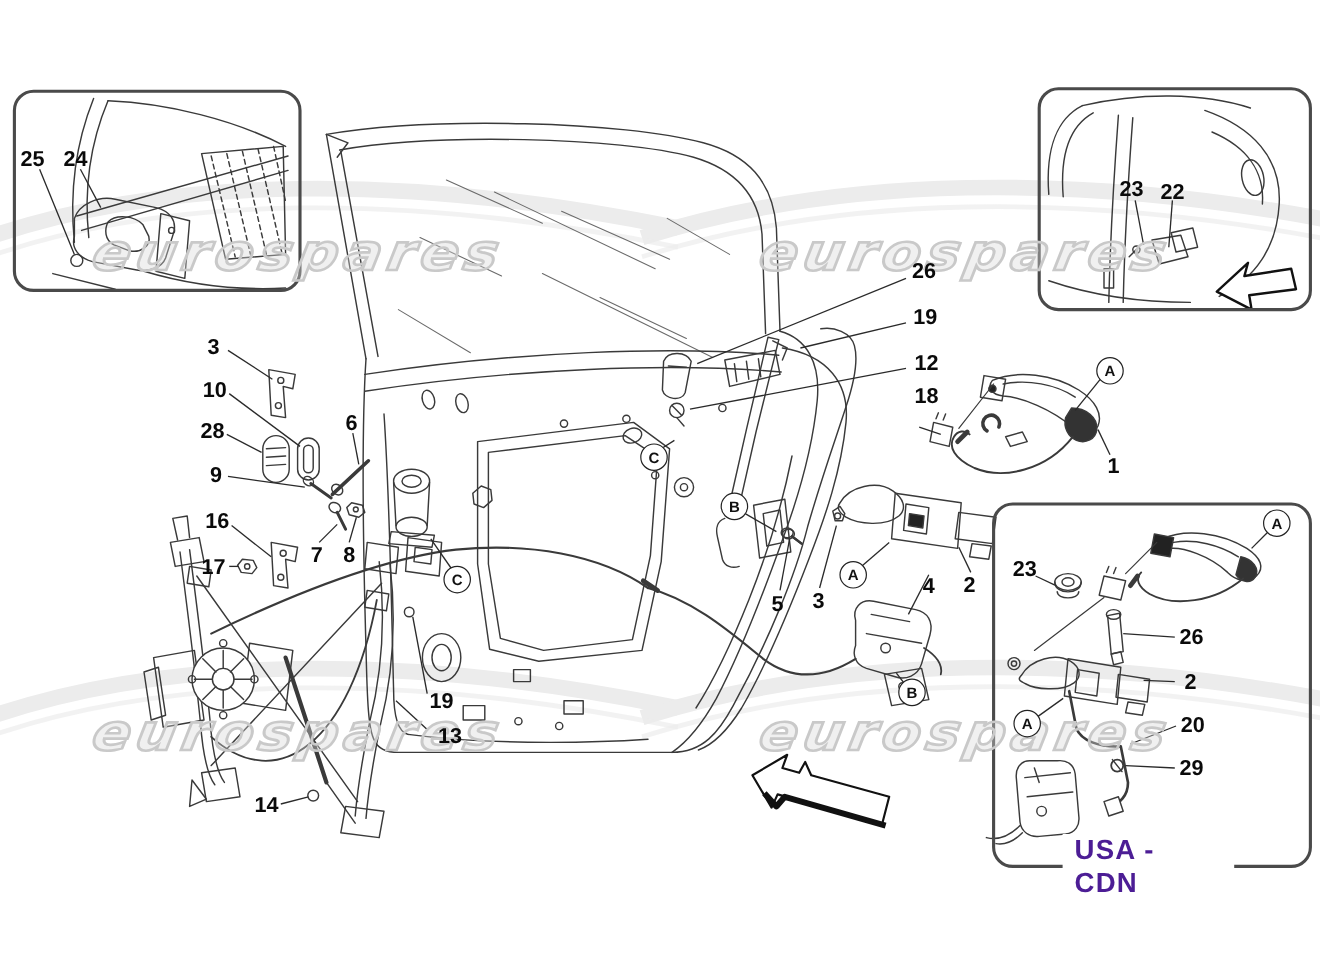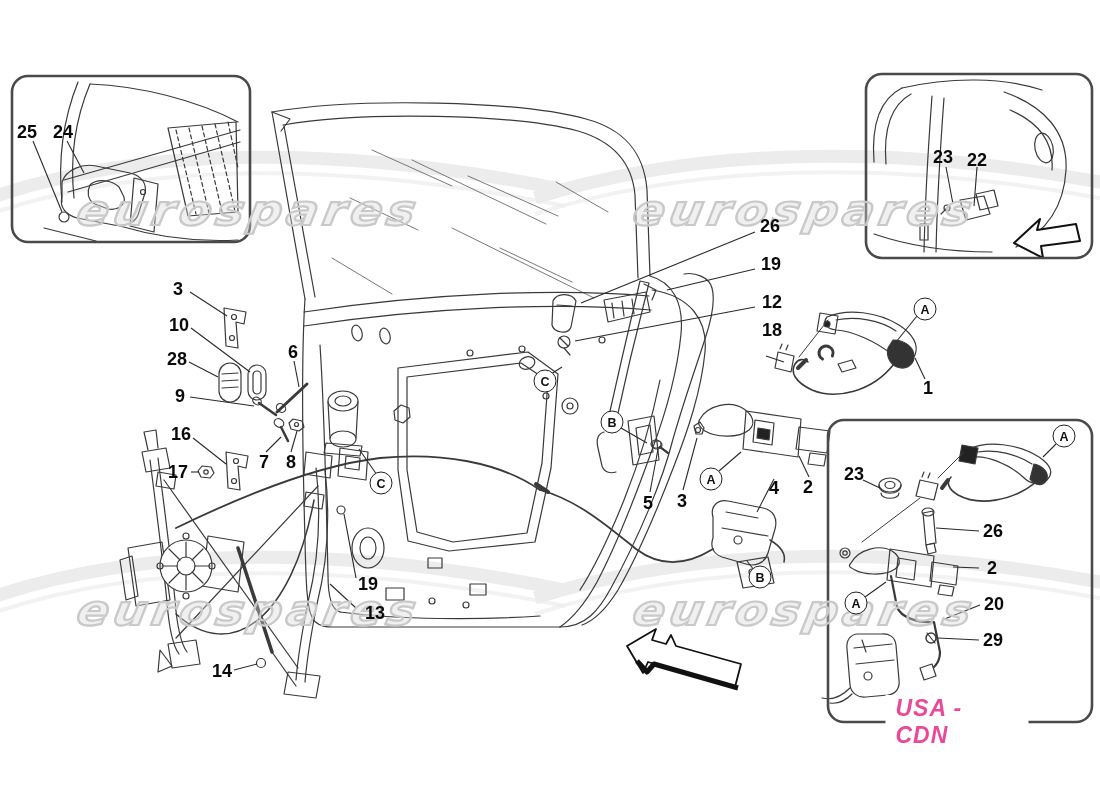--- a/index.html
+++ b/index.html
@@ -9,21 +9,21 @@
   .wm{position:absolute;white-space:nowrap;font-family:"DejaVu Sans", sans-serif;
       font-style:italic;font-weight:bold;font-size:42px;letter-spacing:4px;
       color:rgba(215,215,215,0.38); -webkit-text-stroke:2.2px #c9c9c9;
       transform:skewX(-10deg) scaleX(1.12);transform-origin:0 0;pointer-events:none;}
   .pl{position:absolute;transform:translate(-50%,-50%);font-size:18px;font-weight:bold;
       color:#0a0a0a;line-height:1;}
   .cl{position:absolute;width:21px;height:21px;border:1.4px solid #222;border-radius:50%;
       transform:translate(-50%,-50%);display:flex;align-items:center;justify-content:center;
       font-size:12.5px;font-weight:bold;color:#111;background:#fff;}
   .region{position:absolute;transform:translate(-50%,-50%);background:#fff;padding:0 10px;
-      font-size:23px;font-weight:bold;letter-spacing:1px;color:#ec4899;font-style:italic;}
+      font-size:23px;font-weight:bold;letter-spacing:1px;color:#4c1d95;}
 </style>
 </head>
 <body>
 
 <div id="canvas">
 
 <svg id="art" width="1100" height="800" viewBox="0 0 1100 800">
 
   <g fill="none" stroke="#ececec">
     <path d="M-10,198 C140,146 340,144 565,190" stroke-width="13"></path>

